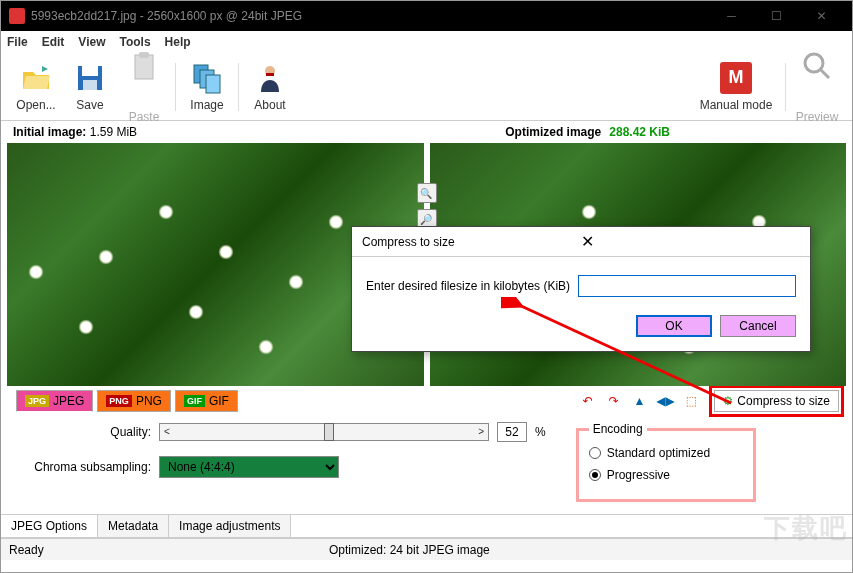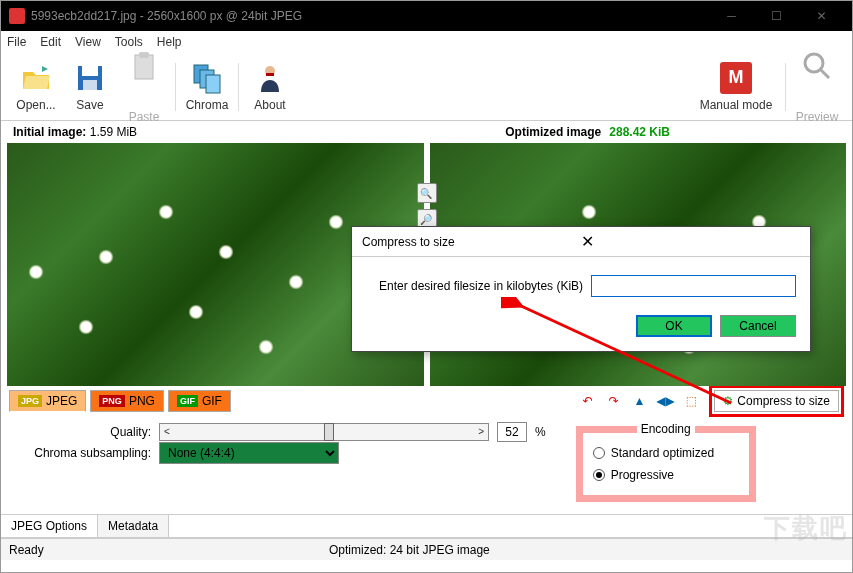--- a/index.html
+++ b/index.html
@@ -3,72 +3,72 @@
 <meta charset="utf-8">
 <style>
 *{box-sizing:border-box;margin:0;padding:0;font-family:'Segoe UI',Tahoma,sans-serif;font-size:12px;}
 body{background:#fff;width:853px;height:573px;overflow:hidden;position:relative;border:1px solid #999;}
 .title-bar{height:30px;display:flex;align-items:center;padding:0 8px;background:#000000;}
 .title-bar .app-icon{width:16px;height:16px;background:#d33;margin-right:6px;border-radius:2px;}
 .title-bar .title{color:#888;flex:1;}
 .win-controls{display:flex;}
 .win-btn{width:45px;height:30px;display:flex;align-items:center;justify-content:center;color:#666;}
 .menu-bar{height:22px;display:flex;align-items:center;padding:0 6px;gap:14px;color:#333;}
-.menu-bar span{cursor:default;}
+.menu-bar span{cursor:default;font-weight:bold;}
 .toolbar{height:68px;display:flex;align-items:center;padding:4px 8px;border-bottom:1px solid #ccc;}
 .tool-btn{display:flex;flex-direction:column;align-items:center;justify-content:center;width:54px;height:60px;gap:4px;color:#333;}
 .tool-btn.disabled{color:#aaa;gap:28px;}
 .tool-icon{width:32px;height:32px;display:flex;align-items:center;justify-content:center;border-radius:3px;}
 .tool-sep{width:1px;height:48px;background:#ddd;margin:0 4px;}
 .spacer{flex:1;}
 .manual-mode-icon{width:32px;height:32px;background:#d5302a;color:#fff;font-weight:bold;font-size:18px;display:flex;align-items:center;justify-content:center;border-radius:3px;}
 .size-row{height:22px;display:flex;align-items:center;padding:0 12px;font-size:13px;}
 .size-row .left{flex:1;}
 .size-row b{font-weight:bold;}
 .size-row .opt-size{color:#0a9a0a;font-weight:bold;margin-left:8px;}
 .images-area{height:243px;position:relative;display:flex;gap:6px;padding:0 6px;}
 .img-pane{flex:1;background:linear-gradient(135deg,#2a5a1a 0%,#3a7a2a 25%,#1a4a0a 50%,#4a8a3a 75%,#2a5a1a 100%);position:relative;overflow:hidden;}
 .flower{position:absolute;width:18px;height:18px;background:radial-gradient(circle,#fff 30%,#ffe 40%,transparent 60%);border-radius:50%;}
 .center-tools{position:absolute;top:40px;left:50%;transform:translateX(-50%);display:flex;flex-direction:column;gap:6px;z-index:5;}
 .ct-btn{width:20px;height:20px;background:#f0f0f0;border:1px solid #888;border-radius:2px;display:flex;align-items:center;justify-content:center;font-size:10px;}
 .tabs-row{height:30px;display:flex;align-items:center;padding:4px 8px;gap:4px;}
 .fmt-tab{border:1px solid #aaa;padding:3px 8px;display:flex;align-items:center;gap:4px;background:#f97316;}
-.fmt-tab.active{background:#fdba74;border-bottom:1px solid #fff;}
+.fmt-tab.active{background:#ec4899;border-bottom:1px solid #fff;margin-left:7px;}
 .fmt-badge{padding:1px 3px;color:#fff;font-size:9px;font-weight:bold;}
 .icon-row{display:flex;align-items:center;gap:8px;margin-left:auto;}
 .icon-btn{width:18px;height:18px;display:flex;align-items:center;justify-content:center;}
 .compress-btn{border:1px solid #aaa;padding:3px 8px;display:flex;align-items:center;gap:4px;}
 .red-box{border:3px solid #e00;padding:2px;}
 .options-area{height:92px;padding:6px 10px;display:flex;gap:30px;}
-.opt-left{display:flex;flex-direction:column;}
+.opt-left{display:flex;flex-direction:column;gap:14px;}
 .opt-row{display:flex;align-items:center;gap:8px;}
 .opt-label{width:140px;text-align:right;}
 .slider{width:330px;height:18px;border:1px solid #888;background:#f4f4f4;position:relative;}
 .slider .thumb{position:absolute;left:50%;top:-1px;width:10px;height:18px;background:#ddd;border:1px solid #666;}
 .slider .arr{position:absolute;top:2px;font-size:10px;color:#333;}
 .qty-input{width:30px;height:20px;border:1px solid #888;text-align:center;}
 select.subsample{width:180px;height:22px;border:1px solid #888;background:#15803d;padding:0 4px;}
-.encoding-box{border:7px solid #fca5a5;padding:6px 10px;width:180px;text-align:center;}
+.encoding-box{border:3px solid #fca5a5;padding:6px 10px;width:180px;}
 .encoding-box legend{padding:0 4px;}
 .radio-row{display:flex;align-items:center;gap:6px;padding:4px 0;}
 .radio{width:12px;height:12px;border:1px solid #555;border-radius:50%;display:inline-flex;align-items:center;justify-content:center;}
 .radio.checked::after{content:'';width:6px;height:6px;background:#000;border-radius:50%;}
 .bottom-tabs{height:24px;display:flex;border-top:1px solid #ccc;border-bottom:1px solid #ccc;margin-top:6px;}
 .btab{padding:4px 10px;border-right:1px solid #ccc;background:#f4f4f4;}
 .btab.active{background:#fff;}
 .status-bar{height:22px;display:flex;align-items:center;padding:0 8px;background:#f4f4f4;border-top:1px solid #ccc;}
 .status-bar .s1{width:320px;}
 .dialog{position:absolute;left:350px;top:225px;width:460px;background:#fff;border:1px solid #444;box-shadow:3px 3px 10px rgba(0,0,0,.3);z-index:20;}
 .dlg-title{height:30px;display:flex;align-items:center;padding:0 10px;border-bottom:1px solid #ccc;}
 .dlg-title span{flex:1;}
 .dlg-close{font-size:16px;}
-.dlg-body{padding:18px 14px 8px;display:flex;align-items:center;gap:8px;margin-left:13px;}
+.dlg-body{padding:18px 14px 8px;display:flex;align-items:center;gap:8px;}
 .dlg-input{flex:1;height:22px;border:1px solid #0066cc;outline:none;padding:0 4px;}
 .dlg-buttons{display:flex;justify-content:flex-end;gap:8px;padding:10px 14px 14px;}
-.dlg-btn{width:76px;height:22px;border:1px solid #888;background:#22c55e;}
+.dlg-btn{width:76px;height:22px;border:1px solid #888;background:#f0abfc;}
 .dlg-btn.primary{border:2px solid #0066cc;}
 .arrow-svg{position:absolute;left:500px;top:296px;z-index:30;pointer-events:none;}
 .watermark{position:absolute;right:4px;bottom:26px;font-size:26px;color:rgba(180,180,180,.35);font-weight:bold;letter-spacing:2px;z-index:1;}
 </style>
 </head>
 <body>
 
 <div class="title-bar">
   <div class="app-icon"></div>
   <div class="title">5993ecb2dd217.jpg - 2560x1600 px @ 24bit JPEG</div>
@@ -119,21 +119,21 @@
   </div>
   <div class="tool-sep"></div>
   <div class="tool-btn">
     <div class="tool-icon">
         <svg width="32" height="32" viewBox="0 0 32 32">
           <rect x="3" y="3" width="14" height="18" fill="#4aa0d8" stroke="#267"></rect>
           <rect x="9" y="8" width="14" height="18" fill="#6ab8e8" stroke="#267"></rect>
           <rect x="15" y="13" width="14" height="18" fill="#8acff8" stroke="#267"></rect>
         </svg>
       </div>
-    <span>Chroma</span>
+    <span>Image</span>
   </div>
   <div class="tool-sep"></div>
   <div class="tool-btn">
     <div class="tool-icon">
         <svg width="32" height="32" viewBox="0 0 32 32">
           <circle cx="16" cy="9" r="5" fill="#e8b890"></circle>
           <path fill="#2a3a5a" d="M7 30c0-8 4-12 9-12s9 4 9 12z"></path>
           <rect x="12" y="11" width="8" height="3" fill="#a00"></rect>
         </svg>
       </div>
@@ -248,20 +248,21 @@
     <div class="radio-row">
         <span class="radio checked"></span>
         <span>Progressive</span>
       </div>
   </fieldset>
 </div>
 
 <div class="bottom-tabs">
   <div class="btab active">JPEG Options</div>
   <div class="btab">Metadata</div>
+  <div class="btab">Image adjustments</div>
 </div>
 
 <div class="status-bar">
   <div class="s1">Ready</div>
   <div>Optimized: 24 bit JPEG image</div>
 </div>
 
 <div class="watermark">下载吧</div>
 
 <div class="dialog">

